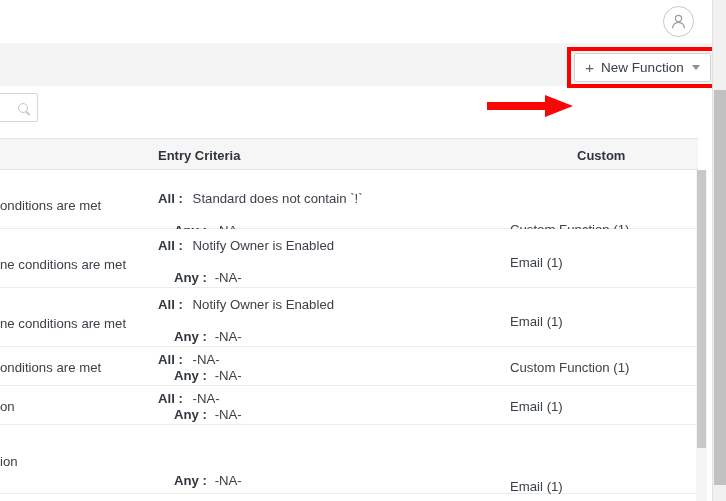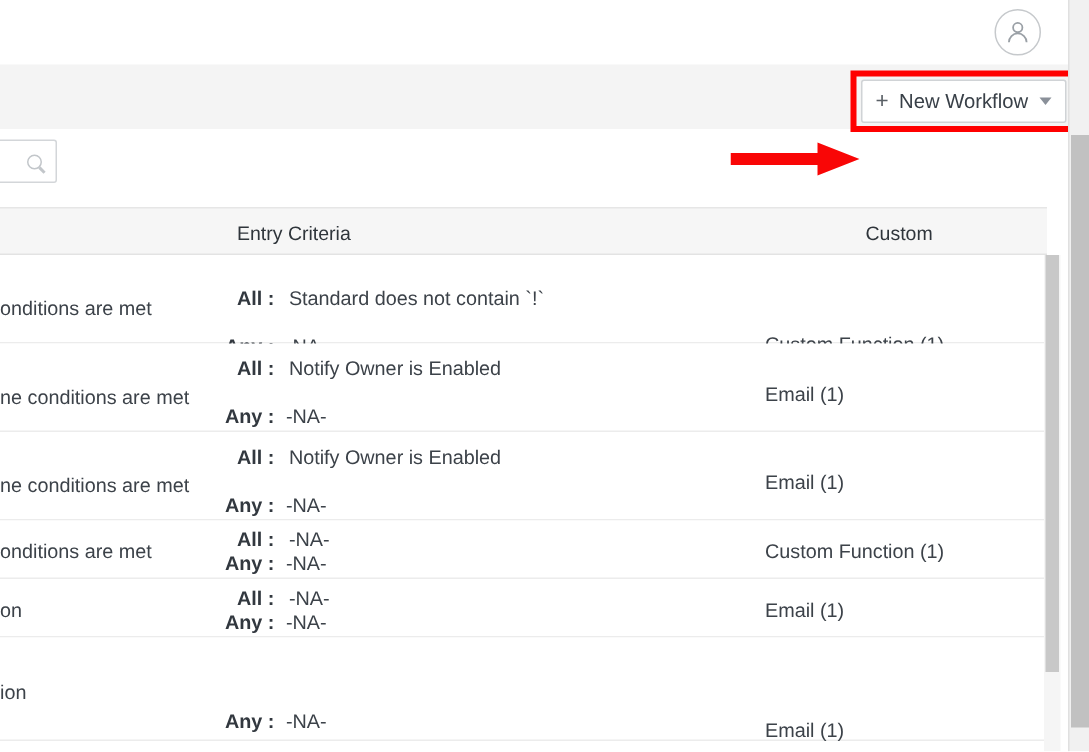--- a/index.html
+++ b/index.html
@@ -103,33 +103,33 @@
 
   
   .table { position: absolute; left: 0; top: 138px; width: 698px; background: #fff; }
   .thead {
     height: 32px; background: #f6f6f6;
     border-top: 1px solid #e6e6e6; border-bottom: 1px solid #e3e3e3;
     position: relative;
   }
   .th {
     position: absolute; top: 0; height: 32px; display: flex; align-items: center;
-    font-size: 13px; color: #2f353b; font-weight: 400;
+    font-size: 13px; color: #2f353b; font-weight: 700;
   }
   .th-entry { left: 158px; }
   .th-actions { left: 577px; }
 
   .row { position: relative; border-bottom: 1px solid #ececec; background: #fff; }
   .cell {
     position: absolute; font-size: 13.2px; color: #3c4249;
     white-space: nowrap;
   }
   .c-name { left: 0; }
   .c-crit-all { left: 158px; }
-  .c-crit-any { left: 150px; }
+  .c-crit-any { left: 174px; }
   .c-act { left: 510px; }
   .crit-lbl { font-weight: 700; color: #32383f; margin-top: 36px; }
   .crit-val { color: #3c4249; }
 
   
   .page-scroll {
     position: absolute; right: 0; top: 0; width: 14px; height: 501px;
     background: #f1f1f1; border-left: 1px solid #e0e0e0; z-index: 60;
   }
   .page-scroll-thumb {
@@ -168,21 +168,21 @@
   </div>
 
   <div class="arrow-wrap">
     <svg width="87" height="28" viewBox="0 0 87 28">
       <path d="M0 10 L58 10 L58 3 L86 14 L58 25 L58 18 L0 18 Z" fill="#f90606"></path>
     </svg>
   </div>
 
   <div class="new-wf-btn">
     <span class="plus">+</span>
-    <span>New Workflow</span>
+    <span>New Function</span>
     <span class="caret"></span>
   </div>
 
   <div class="annot-box"></div>
 
 
   <div class="table">
     <div class="thead">
       <div class="th th-entry">Entry Criteria</div>
       <div class="th th-actions">Custom</div>

